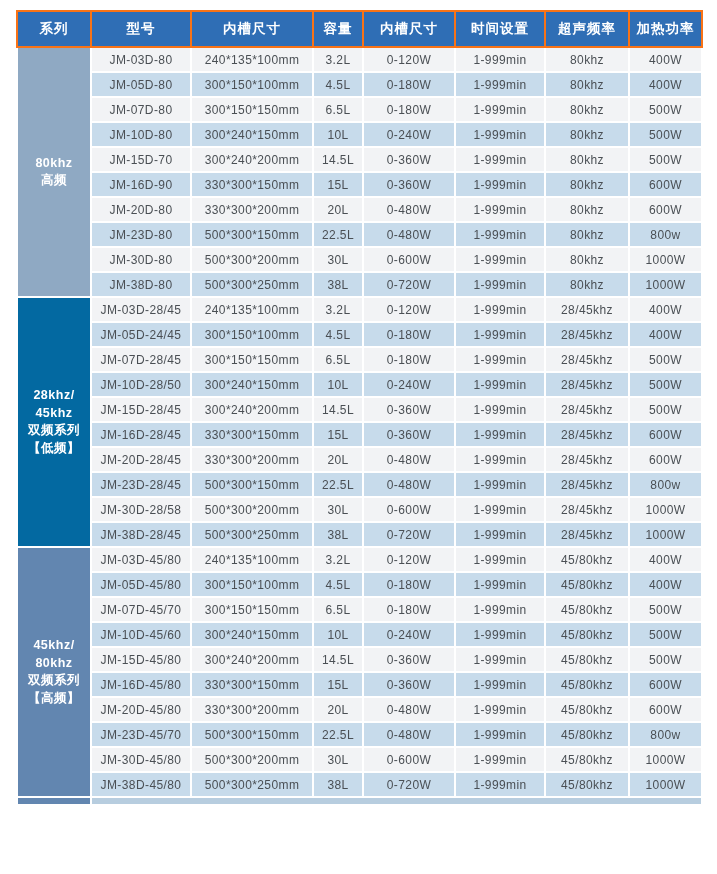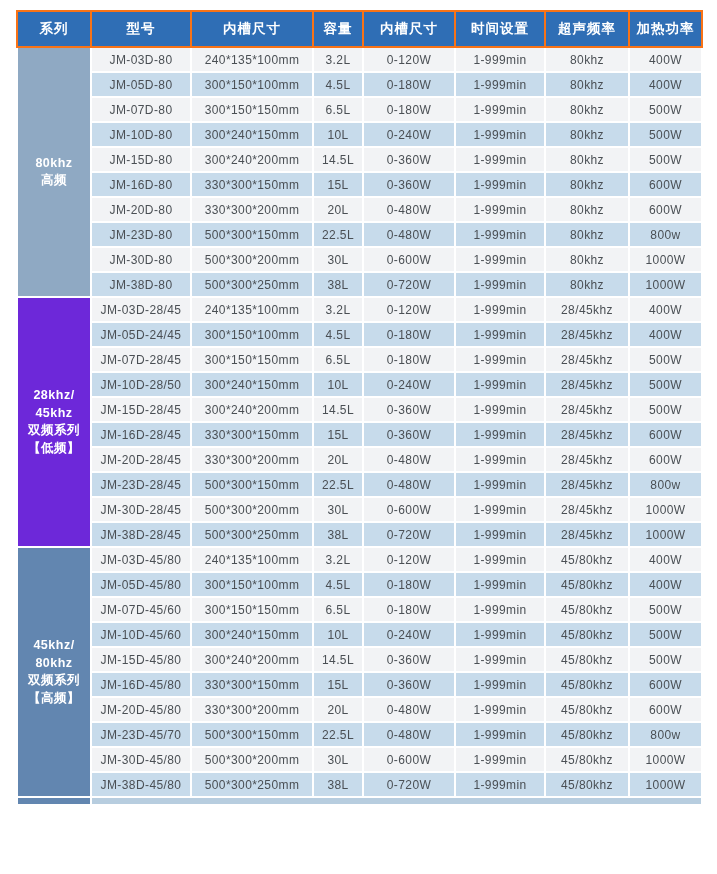--- a/index.html
+++ b/index.html
@@ -124,30 +124,30 @@
         <tr class="row-even">
           <td class="data">JM-10D-80</td>
           <td class="data">300*240*150mm</td>
           <td class="data">10L</td>
           <td class="data">0-240W</td>
           <td class="data">1-999min</td>
           <td class="data">80khz</td>
           <td class="data">500W</td>
         </tr>
         <tr class="row-odd">
-          <td class="data">JM-15D-80</td>
+          <td class="data">JM-15D-70</td>
           <td class="data">300*240*200mm</td>
           <td class="data">14.5L</td>
           <td class="data">0-360W</td>
           <td class="data">1-999min</td>
           <td class="data">80khz</td>
           <td class="data">500W</td>
         </tr>
         <tr class="row-even">
-          <td class="data">JM-16D-80</td>
+          <td class="data">JM-16D-90</td>
           <td class="data">330*300*150mm</td>
           <td class="data">15L</td>
           <td class="data">0-360W</td>
           <td class="data">1-999min</td>
           <td class="data">80khz</td>
           <td class="data">600W</td>
         </tr>
         <tr class="row-odd">
           <td class="data">JM-20D-80</td>
           <td class="data">330*300*200mm</td>
@@ -178,21 +178,21 @@
         <tr class="row-even">
           <td class="data">JM-38D-80</td>
           <td class="data">500*300*250mm</td>
           <td class="data">38L</td>
           <td class="data">0-720W</td>
           <td class="data">1-999min</td>
           <td class="data">80khz</td>
           <td class="data">1000W</td>
         </tr>
         <tr class="row-odd">
-          <td class="series" rowspan="10" style="background: #6d28d9;">28khz/<br>45khz<br>双频系列<br>【低频】</td>
+          <td class="series" rowspan="10" style="background: #0369a1;">28khz/<br>45khz<br>双频系列<br>【低频】</td>
           <td class="data">JM-03D-28/45</td>
           <td class="data">240*135*100mm</td>
           <td class="data">3.2L</td>
           <td class="data">0-120W</td>
           <td class="data">1-999min</td>
           <td class="data">28/45khz</td>
           <td class="data">400W</td>
         </tr>
         <tr class="row-even">
           <td class="data">JM-05D-24/45</td>
@@ -251,21 +251,21 @@
         <tr class="row-even">
           <td class="data">JM-23D-28/45</td>
           <td class="data">500*300*150mm</td>
           <td class="data">22.5L</td>
           <td class="data">0-480W</td>
           <td class="data">1-999min</td>
           <td class="data">28/45khz</td>
           <td class="data">800w</td>
         </tr>
         <tr class="row-odd">
-          <td class="data">JM-30D-28/45</td>
+          <td class="data">JM-30D-28/58</td>
           <td class="data">500*300*200mm</td>
           <td class="data">30L</td>
           <td class="data">0-600W</td>
           <td class="data">1-999min</td>
           <td class="data">28/45khz</td>
           <td class="data">1000W</td>
         </tr>
         <tr class="row-even">
           <td class="data">JM-38D-28/45</td>
           <td class="data">500*300*250mm</td>
@@ -288,21 +288,21 @@
         <tr class="row-even">
           <td class="data">JM-05D-45/80</td>
           <td class="data">300*150*100mm</td>
           <td class="data">4.5L</td>
           <td class="data">0-180W</td>
           <td class="data">1-999min</td>
           <td class="data">45/80khz</td>
           <td class="data">400W</td>
         </tr>
         <tr class="row-odd">
-          <td class="data">JM-07D-45/60</td>
+          <td class="data">JM-07D-45/70</td>
           <td class="data">300*150*150mm</td>
           <td class="data">6.5L</td>
           <td class="data">0-180W</td>
           <td class="data">1-999min</td>
           <td class="data">45/80khz</td>
           <td class="data">500W</td>
         </tr>
         <tr class="row-even">
           <td class="data">JM-10D-45/60</td>
           <td class="data">300*240*150mm</td>

